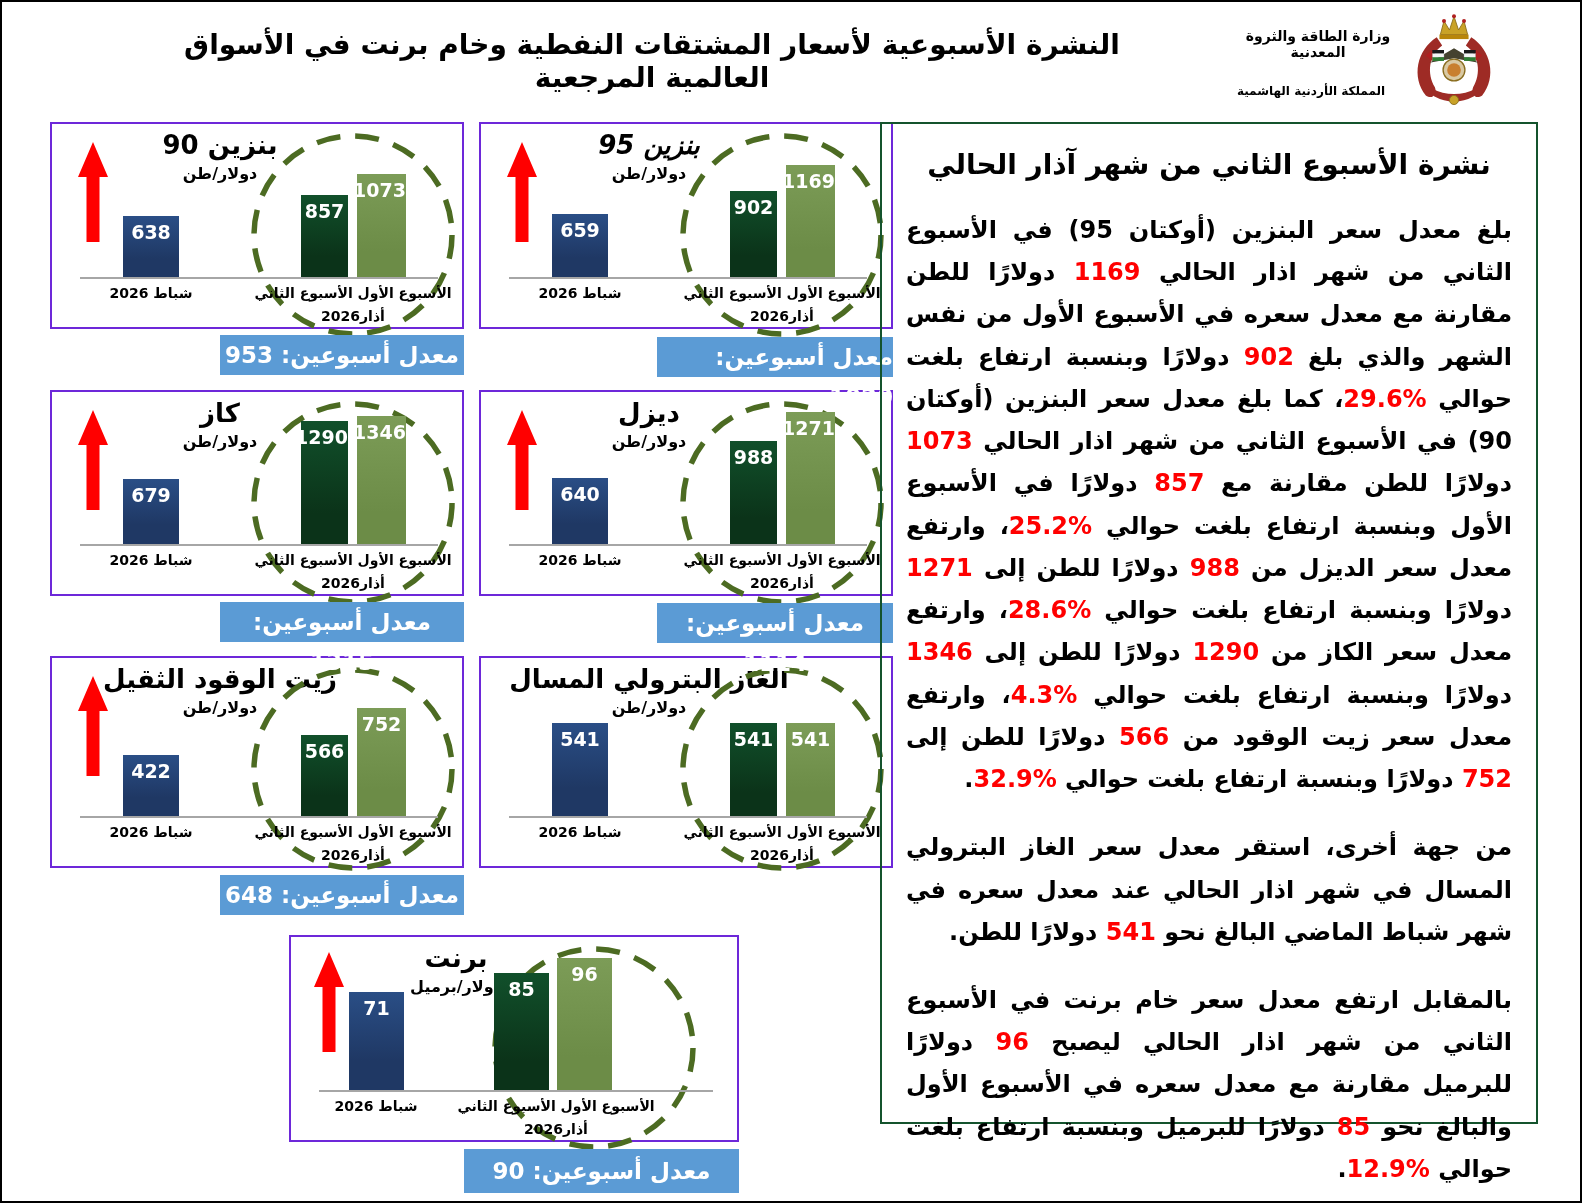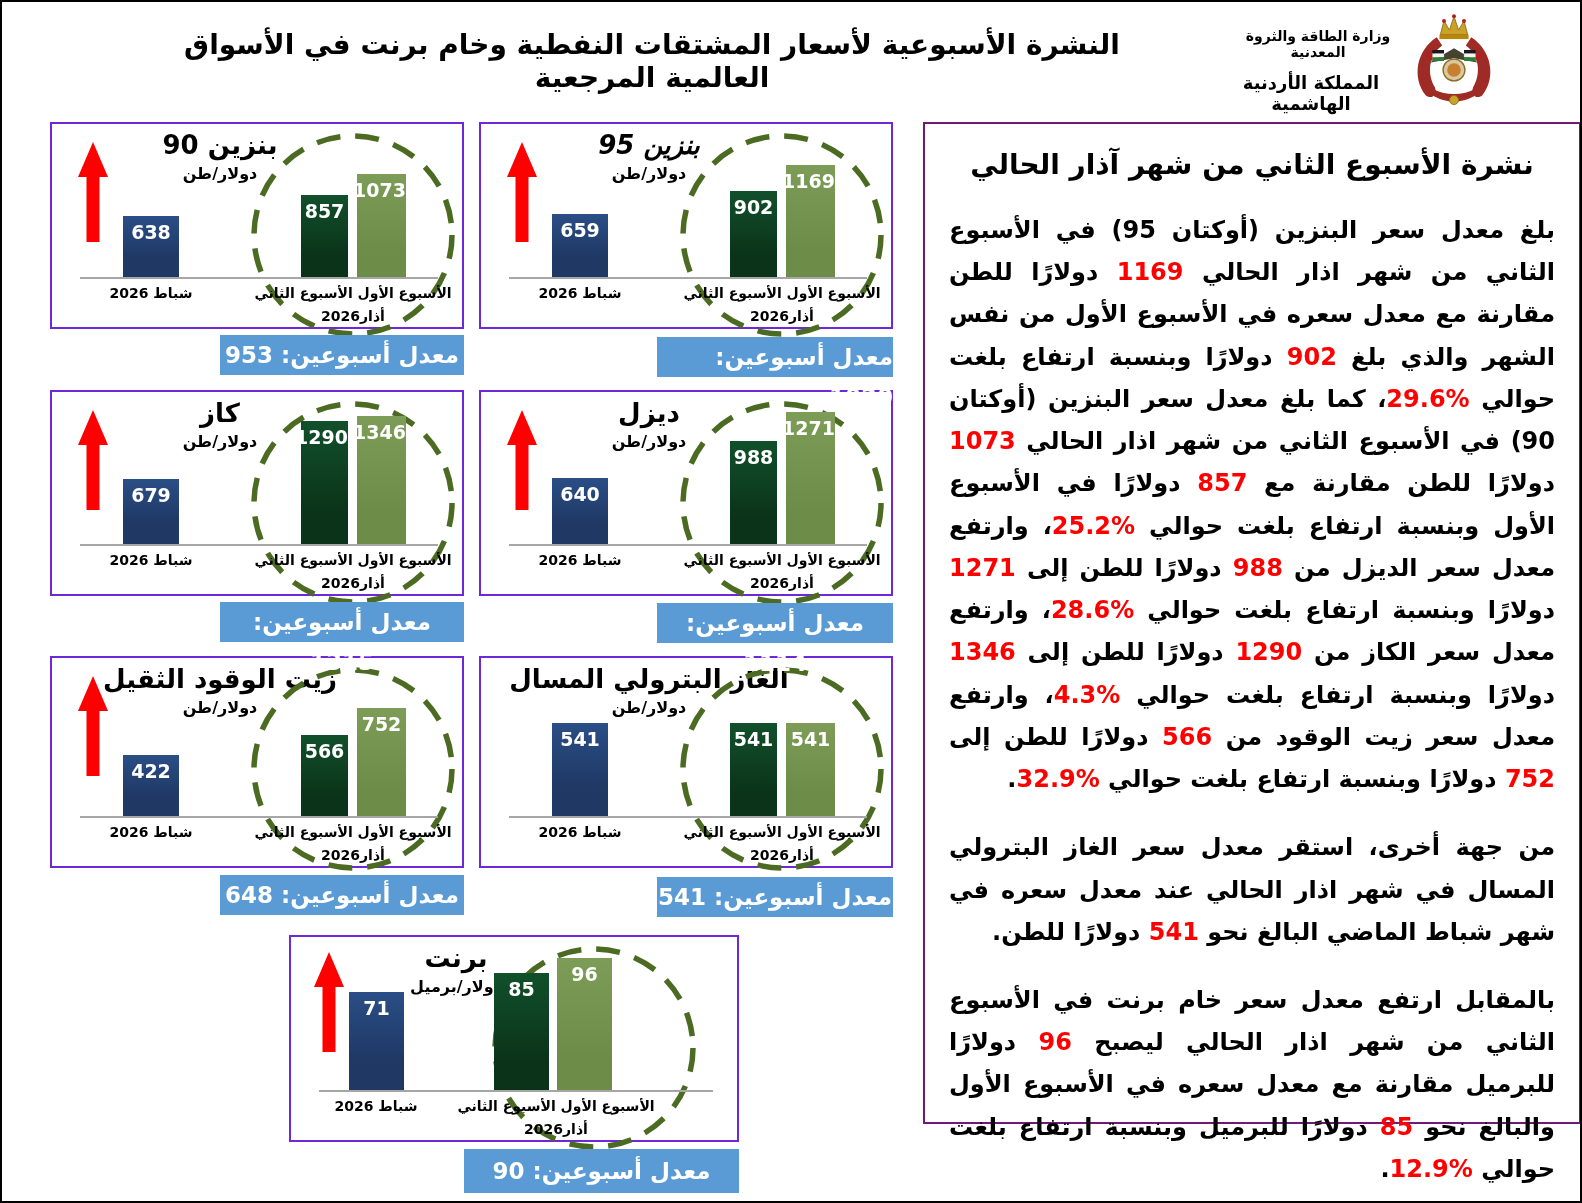--- a/index.html
+++ b/index.html
@@ -9,21 +9,21 @@
 
   .main-title { position:absolute; left:150px; top:26px; width:1000px; text-align:center;
     font-size:28px; font-weight:bold; direction:rtl; color:#000; }
 
   
   .logo { position:absolute; left:1232px; top:6px; width:330px; height:106px; }
   .logo .crest { position:absolute; left:170px; top:0; }
   .logo .cal { position:absolute; left:0; top:20px; width:168px; direction:rtl; text-align:center;
     font-weight:bold; color:#000000; }
   .logo .cal .l1 { font-size:14px; letter-spacing:-0.5px; }
-  .logo .cal .l2 { font-size:18px; margin-top:12px; padding-right:14px; letter-spacing:-0.5px; }
+  .logo .cal .l2 { font-size:12px; margin-top:24px; padding-right:14px; letter-spacing:-0.5px; }
 
   
   .panel { position:absolute; border:2px solid #6d28d9; background:#fff; overflow:visible; direction:rtl;padding-left:40px; }
   .p0 { left:48px;  top:120px; width:414px; height:207px; }
   .p1 { left:477px; top:120px; width:414px; height:207px; }
   .p2 { left:48px;  top:388px; width:414px; height:206px; }
   .p3 { left:477px; top:388px; width:414px; height:206px; }
   .p4 { left:48px;  top:654px; width:414px; height:212px; }
   .p5 { left:477px; top:654px; width:414px; height:212px; }
   .p6 { left:287px; top:933px; width:450px; height:207px; }
@@ -47,22 +47,22 @@
     text-align:center; direction:rtl; }
   .b0 { left:218px; top:333px; width:244px; height:40px; line-height:40px; }
   .b1 { left:655px; top:335px; width:236px; height:40px; line-height:40px;text-align:right; }
   .b2 { left:218px; top:600px; width:244px; height:40px; line-height:40px; }
   .b3 { left:655px; top:601px; width:236px; height:40px; line-height:40px; }
   .b4 { left:218px; top:873px; width:244px; height:40px; line-height:40px; }
   .b5 { left:655px; top:875px; width:236px; height:40px; line-height:40px; }
   .b6 { left:462px; top:1147px; width:275px; height:44px; line-height:44px; }
 
   
-  .report { position:absolute; left:921px; top:120px; width:658px; height:1002px;
-    border:2px solid #701a75; padding:18px 24px 10px 24px; direction:rtl; }
+  .report { position:absolute; left:878px; top:120px; width:658px; height:1002px;
+    border:2px solid #14532d; padding:18px 24px 10px 24px; direction:rtl; }
   .report h2 { font-size:28px; font-weight:bold; text-align:center; margin:6px 0 28px 0; color:#000; }
   .report p { font-size:24px; font-weight:bold; text-align:justify; line-height:1.76;
     margin:0 0 26px 0; color:#000; }
   .report .red { color:#ff0000; }
 </style>
 </head>
 <body>
 
 <div class="page">
 
@@ -256,21 +256,20 @@
       <div class="xlab" style="left: 20px; top: 161px; width: 130px;">شباط 2026</div>
       <div class="xlab" style="left: 145px; top: 161px; width: 240px;">الأسبوع الأول   الأسبوع الثاني</div>
       <div class="xlab ltr" style="left: 185px; top: 184px; width: 160px;">أذار2026</div>
     </div>
 
   <div class="banner b0">معدل أسبوعين: 953</div>
   <div class="banner b1">معدل أسبوعين: 1020</div>
   <div class="banner b2">معدل أسبوعين: 1315</div>
   <div class="banner b3">معدل أسبوعين: 1114</div>
   <div class="banner b4">معدل أسبوعين: 648</div>
-  <div class="banner b5">معدل أسبوعين: 541</div>
   <div class="banner b6">معدل أسبوعين: 90</div>
 
   <div class="report">
     <h2>نشرة الأسبوع الثاني من شهر آذار الحالي</h2>
     <div>
         <p><span>بلغ معدل سعر البنزين (أوكتان 95) في الأسبوع الثاني من شهر اذار الحالي </span><span class="red">1169</span><span> دولارًا للطن مقارنة مع معدل سعره في الأسبوع الأول من نفس الشهر والذي بلغ </span><span class="red">902</span><span> دولارًا وبنسبة ارتفاع بلغت حوالي </span><span class="red">%29.6</span><span>، كما بلغ معدل سعر البنزين (أوكتان 90) في الأسبوع الثاني من شهر اذار الحالي </span><span class="red">1073</span><span> دولارًا للطن مقارنة مع </span><span class="red">857</span><span> دولارًا في الأسبوع الأول وبنسبة ارتفاع بلغت حوالي </span><span class="red">%25.2</span><span>، وارتفع معدل سعر الديزل من </span><span class="red">988</span><span> دولارًا للطن إلى </span><span class="red">1271</span><span> دولارًا وبنسبة ارتفاع بلغت حوالي </span><span class="red">%28.6</span><span>، وارتفع معدل سعر الكاز من </span><span class="red">1290</span><span> دولارًا للطن إلى </span><span class="red">1346</span><span> دولارًا وبنسبة ارتفاع بلغت حوالي </span><span class="red">%4.3</span><span>، وارتفع معدل سعر زيت الوقود من </span><span class="red">566</span><span> دولارًا للطن إلى </span><span class="red">752</span><span> دولارًا وبنسبة ارتفاع بلغت حوالي </span><span class="red">%32.9</span><span>.</span></p>
         <p><span>من جهة أخرى، استقر معدل سعر الغاز البترولي المسال في شهر اذار الحالي عند معدل سعره في شهر شباط الماضي البالغ نحو </span><span class="red">541</span><span> دولارًا للطن.</span></p>
         <p><span>بالمقابل ارتفع معدل سعر خام برنت في الأسبوع الثاني من شهر اذار الحالي ليصبح </span><span class="red">96</span><span> دولارًا للبرميل مقارنة مع معدل سعره في الأسبوع الأول والبالغ نحو </span><span class="red">85</span><span> دولارًا للبرميل وبنسبة ارتفاع بلغت حوالي </span><span class="red">%12.9</span><span>.</span></p>
       </div>
   </div>

